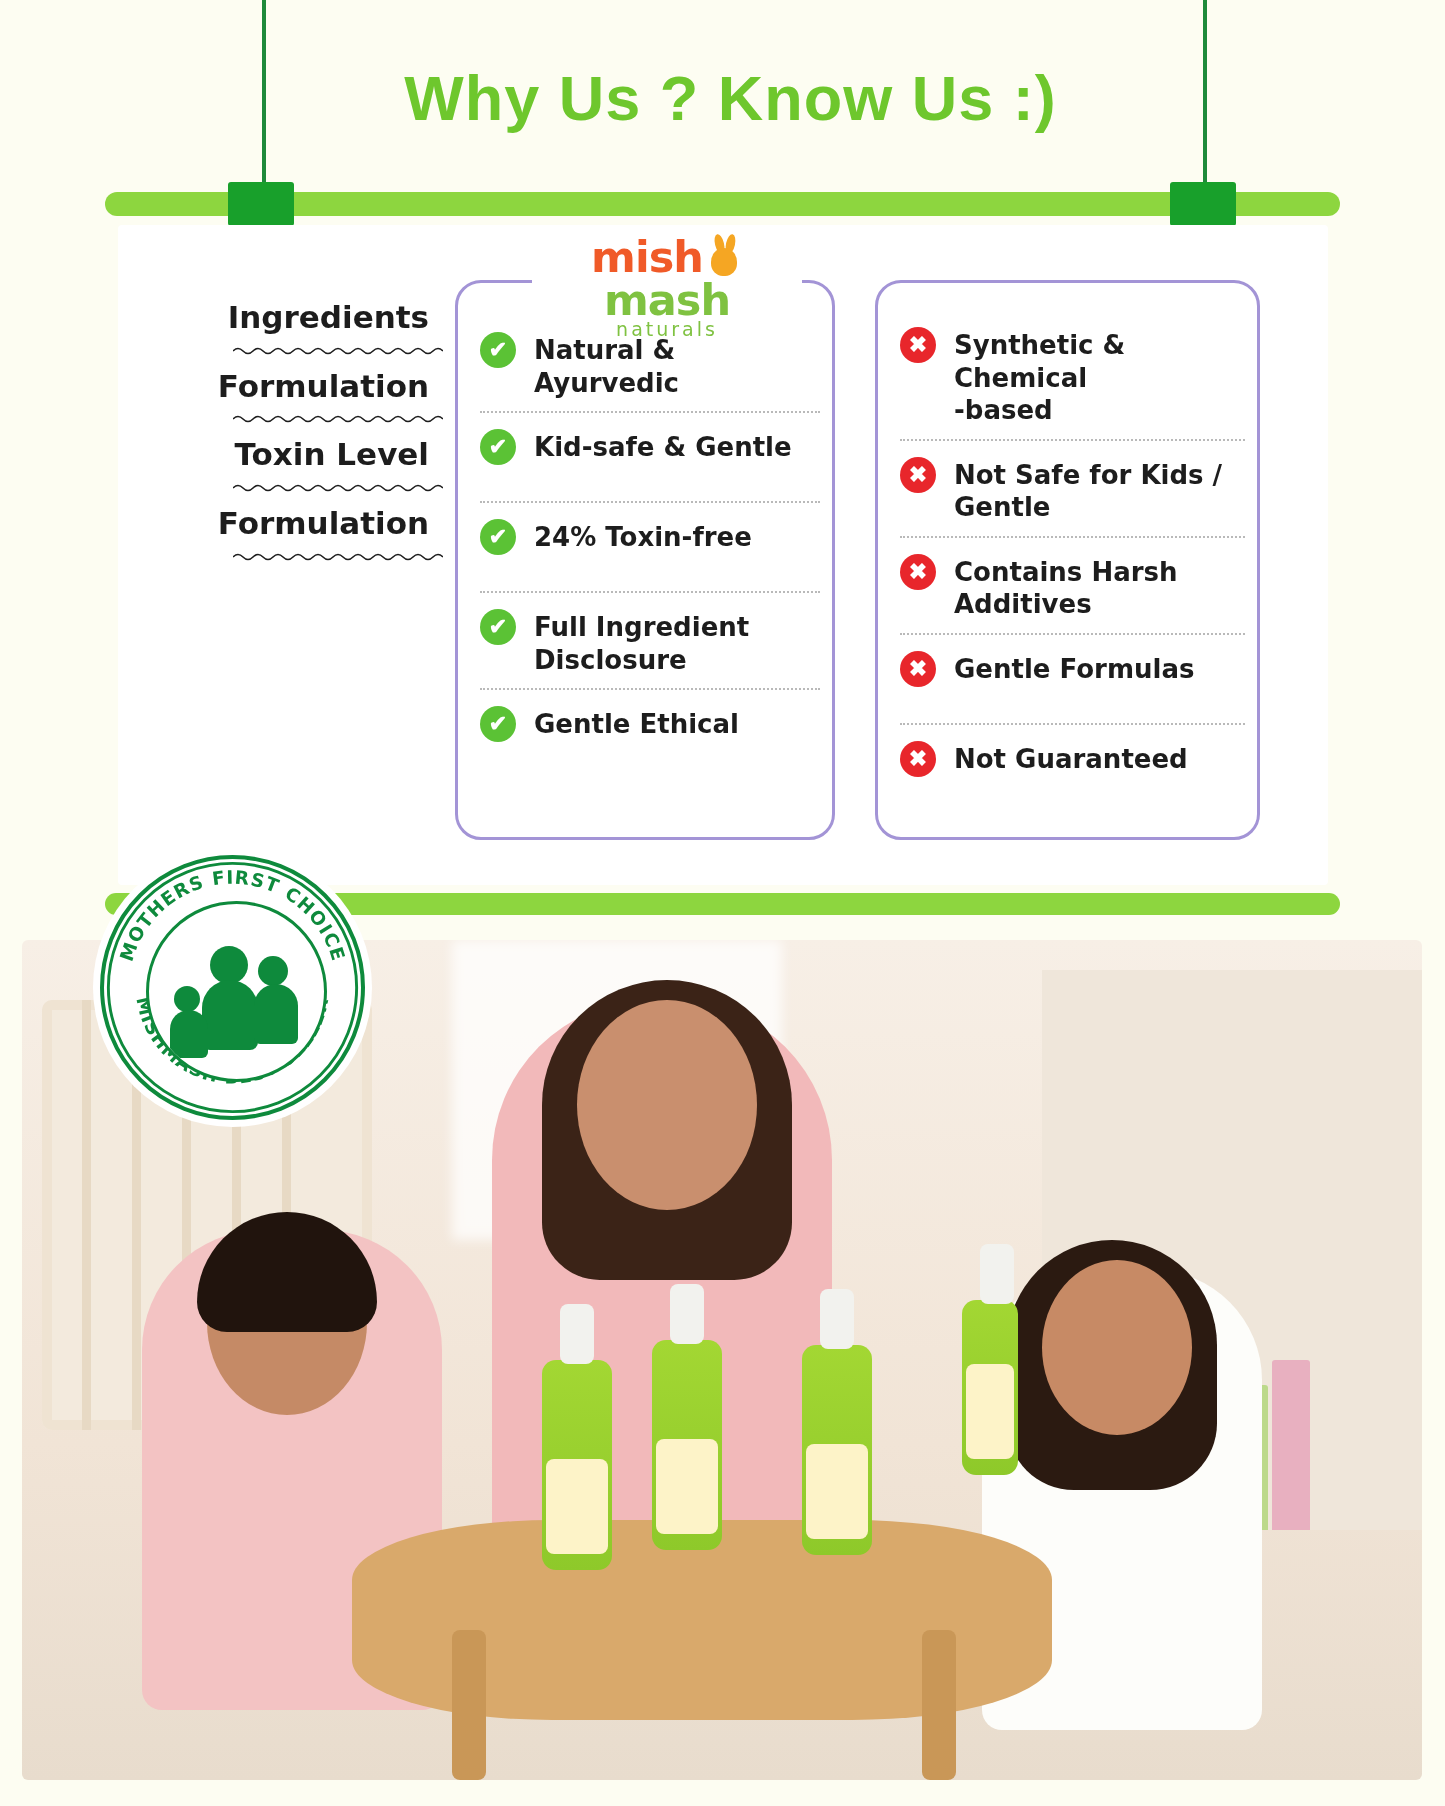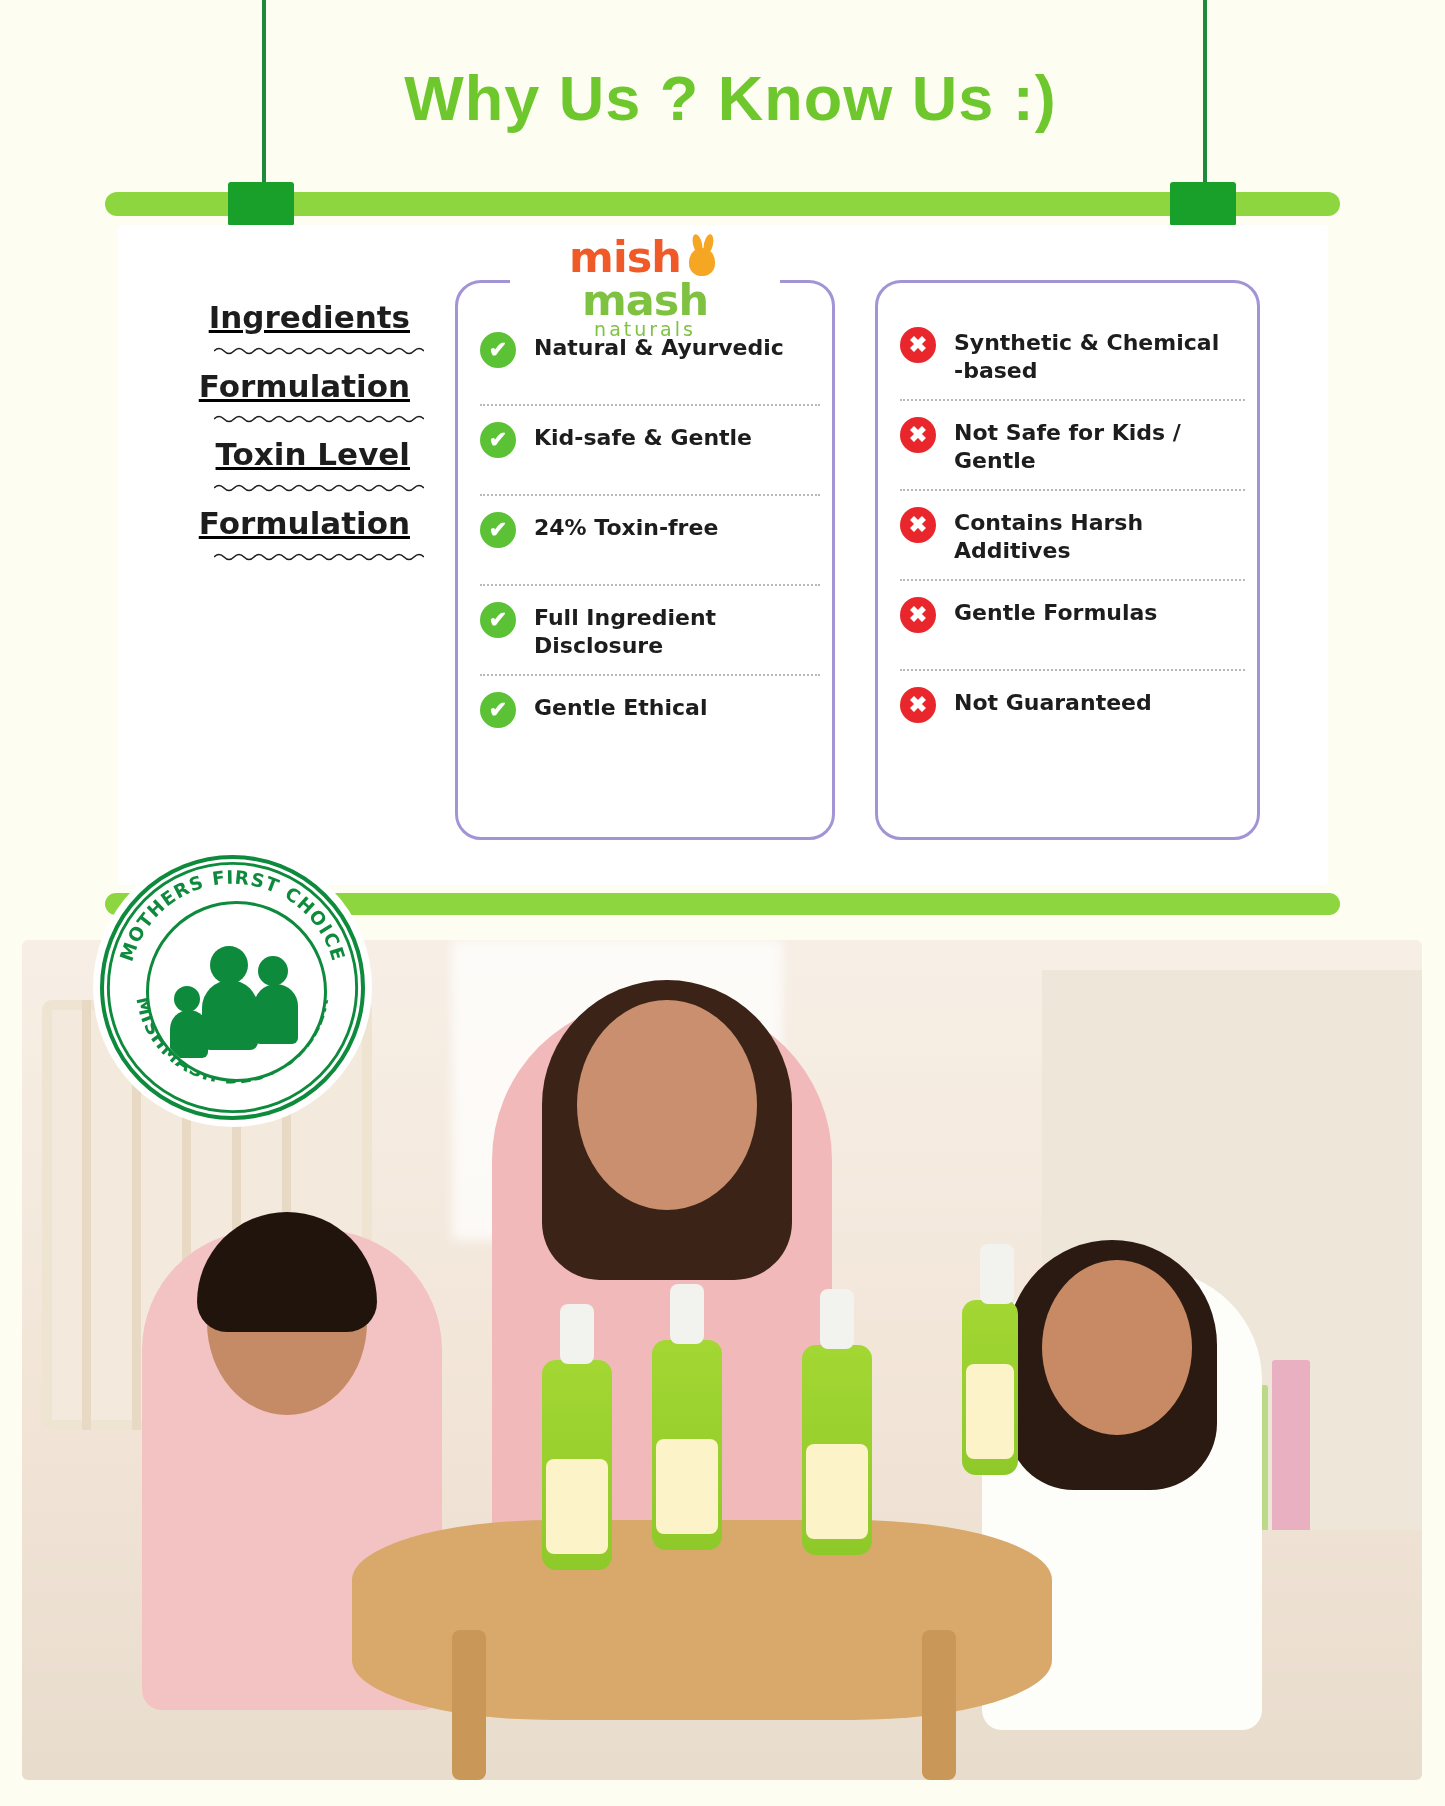--- a/index.html
+++ b/index.html
@@ -69,24 +69,23 @@
     top: 225px;
     width: 1210px;
     height: 660px;
     background: #ffffff;
     border-radius: 4px;
   }
 
   
   .criteria {
     position: absolute;
-    left: 144px;
+    left: 163px;
     top: 300px;
     width: 280px;
-    text-decoration: underline;
   }
   .criteria-row {
     position: relative;
     text-align: right;
     padding-right: 14px;
   }
   .criteria-label {
     font-size: 31px;
     font-weight: bold;
     color: #1d1d1d;
@@ -108,21 +107,21 @@
     border: 3px solid #a394d6;
     border-radius: 26px;
     background: #ffffff;
   }
   .box-mish  { left: 455px; top: 280px; width: 380px; height: 560px; }
   .box-other { left: 875px; top: 280px; width: 385px; height: 560px; }
 
   
   .logo-header {
     position: absolute;
-    left: 510px;
+    left: 532px;
     top: 234px;
     width: 270px;
     height: 68px;
     background: #ffffff;
     text-align: center;
   }
   .logo-line {
     font-size: 43px;
     font-weight: bold;
     font-family: "DejaVu Sans", sans-serif;
@@ -201,21 +200,21 @@
     justify-content: center;
     color: #ffffff;
     font-size: 22px;
     font-weight: bold;
     line-height: 1;
     margin-top: 2px;
   }
   .icon-ok { background: #5bc235; }
   .icon-no { background: #e8262b; }
   .item-text {
-    font-size: 22px;
+    font-size: 26px;
     font-weight: bold;
     color: #1d1d1d;
     line-height: 1.25;
     font-family: "DejaVu Sans", sans-serif;
     white-space: pre-line;
     padding-top: 4px;
   }
   .dotted {
     border-bottom: 2px dotted #b9b9b9;
     margin: 12px 0 14px 0;

